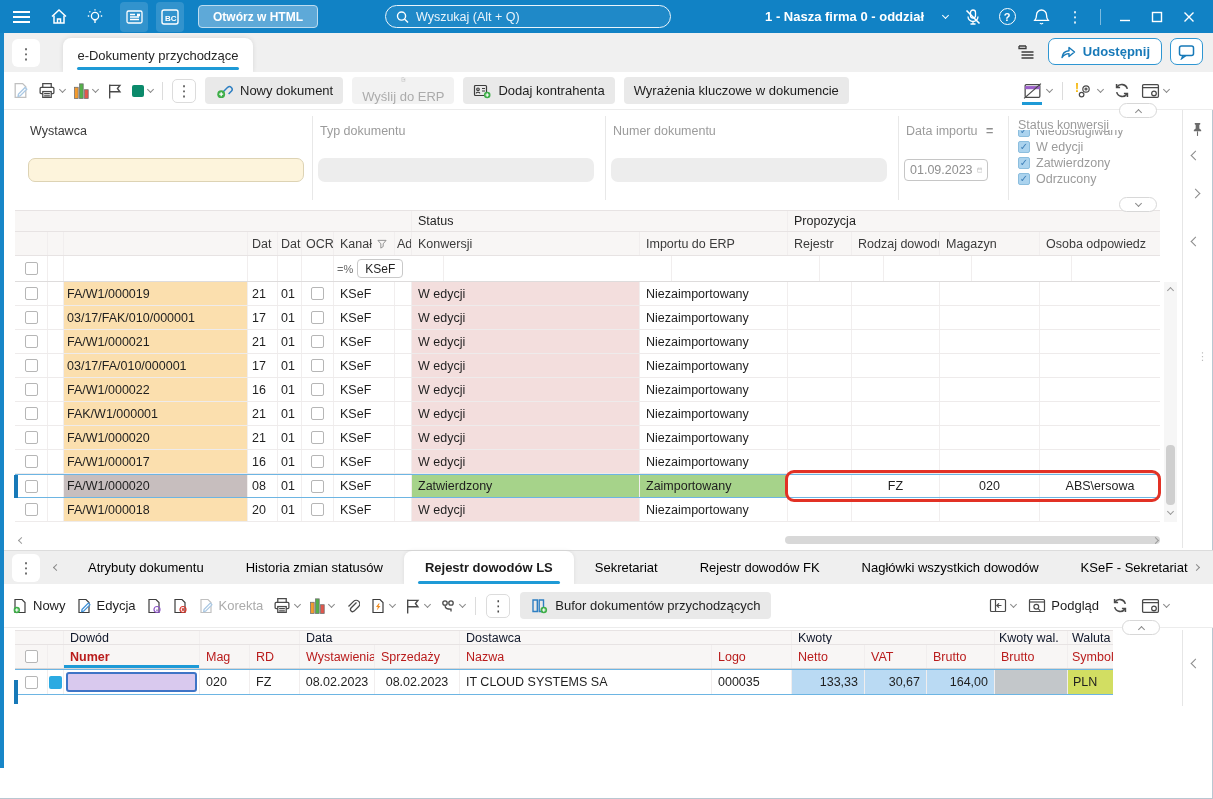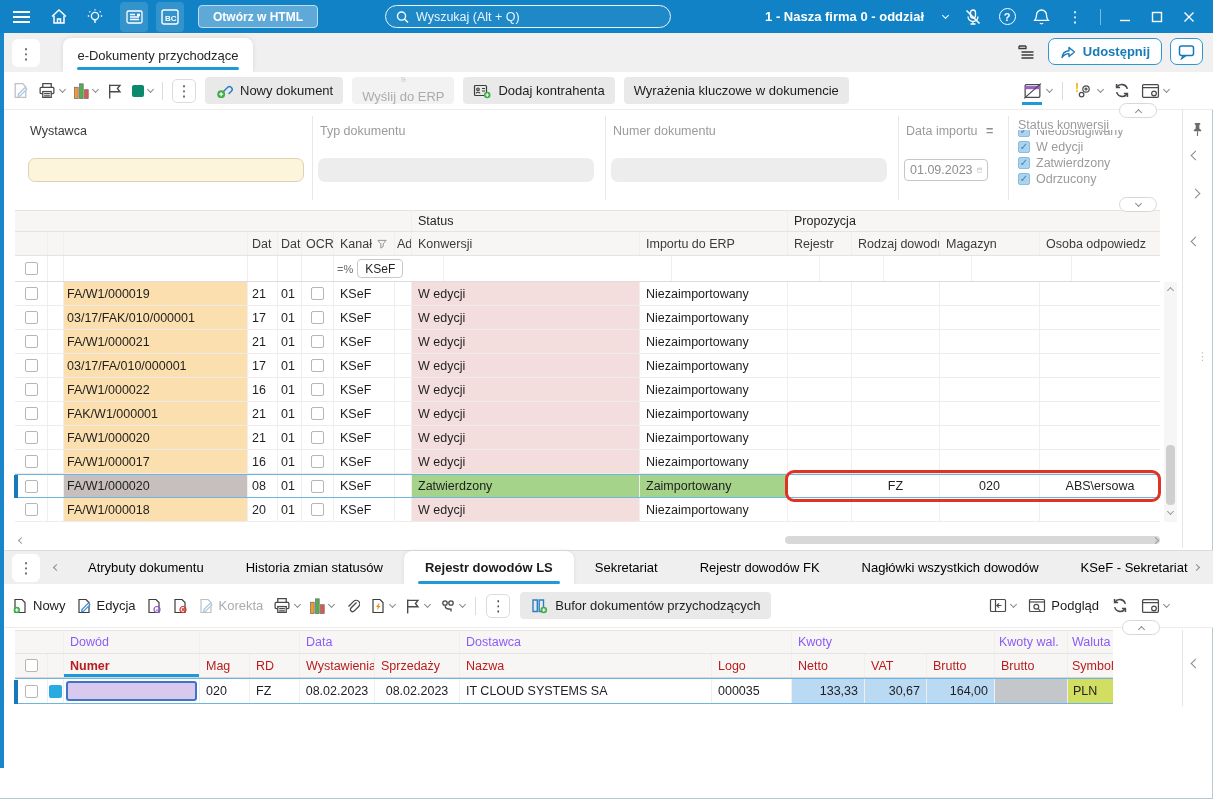--- a/index.html
+++ b/index.html
@@ -103,21 +103,21 @@
   .btabs .tab-kebab { position:static; margin:0 6px 0 12px; }
 
   
   .btoolbar { position:absolute; left:0; top:584px; width:1213px; height:44px; background:#fff; border-bottom:1px solid #ececec; display:flex; align-items:center; padding:0 12px; gap:10px; color:#4a4a4a; font-size:13px; }
   .bt-item { display:flex; align-items:center; gap:5px; color:#1e1e1e; }
   .bt-item.disabled { color:#ababab; }
   .btoolbar-right { margin-left:auto; display:flex; align-items:center; gap:12px; padding-right:32px; }
 
   
   .dg { position:absolute; left:15px; top:630px; width:1098px; font-size:12.5px; color:#1f1f1f; }
-  .dg-group { display:grid; grid-template-columns:49px 136px 100px 160px 332px 203px 73px 45px; height:24px; background:#f8f6f5; border-top:1px solid #e7e3e3; border-bottom:1px solid #e7e3e3; color:#8b5cf6; }
+  .dg-group { display:grid; grid-template-columns:49px 136px 100px 160px 332px 203px 73px 45px; height:15px; background:#f8f6f5; border-top:1px solid #e7e3e3; border-bottom:1px solid #e7e3e3; color:#0f172a; }
   .dg-head { display:grid; grid-template-columns:33px 16px 136px 50px 50px 75px 85px 252px 80px 73px 62px 68px 73px 45px; height:24px; background:#f8f6f5; border-bottom:1px solid #d9d6d6; color:#b91c1c; }
   .dg-row { display:grid; grid-template-columns:33px 16px 136px 50px 50px 75px 85px 252px 80px 73px 62px 68px 73px 45px; height:26px; background:#fff; border-top:1px solid #6db5e3; border-bottom:1px solid #6db5e3; }
   .numer-h { font-weight:bold; position:relative; }
   .numer-h:after { content:""; position:absolute; left:0; right:0; bottom:0; height:3px; background:#1e9ad6; }
   .numer-input { width:132px; height:20px; background:#d9c9ee; border:2px solid #3e74c6; border-radius:3px; }
   .bluesq { width:13px; height:13px; background:#2baae2; border-radius:2px; }
   .amt { background:#badaf3; justify-content:flex-end; }
   .wal { background:#c3c7ca; }
   .cur { background:#d2de62; }
 

